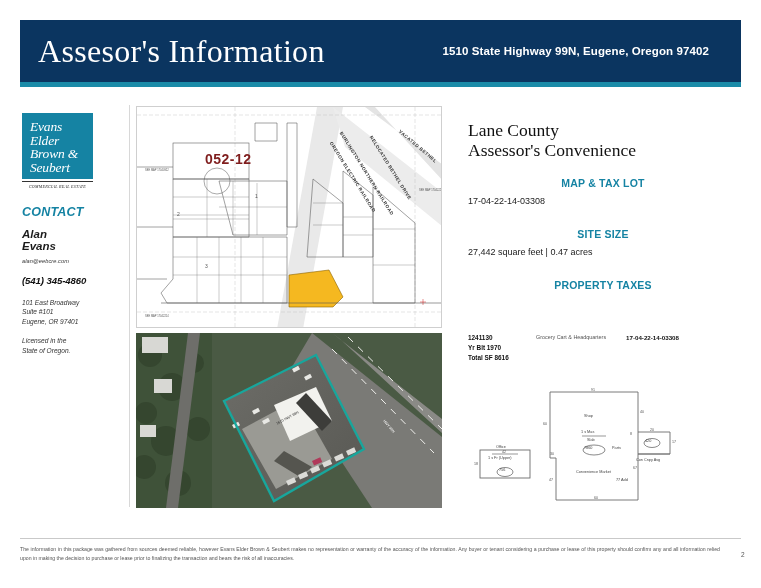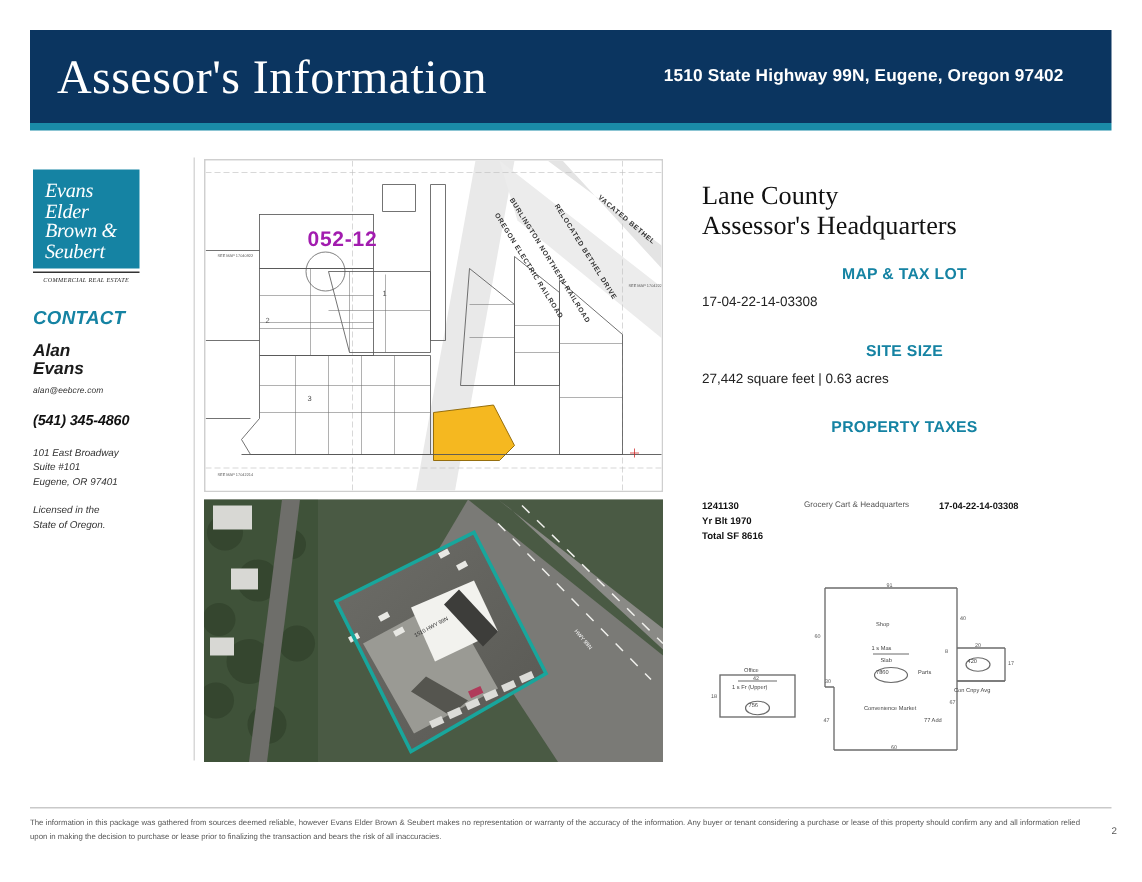--- a/index.html
+++ b/index.html
@@ -132,21 +132,21 @@
     position: absolute;
     left: 136px; top: 106px;
     width: 306px; height: 222px;
     background: #fdfdfd;
     border: 0.8px solid #cfcfcf;
     overflow: hidden;
   }
   .parcel-label {
     position: absolute;
     left: 68px; top: 44px;
-    color: #a21caf;
+    color: #7f1d1d;
     font-size: 14px;
     font-weight: bold;
     letter-spacing: 0.5px;
   }
   .rr-label {
     position: absolute;
     font-size: 4.6px;
     font-weight: bold;
     letter-spacing: 0.5px;
     color: #333;
@@ -435,27 +435,27 @@
 
       <polygon points="88,68 180,22 228,116 138,168" fill="none" stroke="#18a69c" stroke-width="2.4"></polygon>
 
       <text x="152" y="86" font-family="Liberation Sans, sans-serif" font-size="3.6" fill="#2a2a2a" text-anchor="middle" transform="rotate(-28 152 86)">1510 HWY 99N</text>
       <text x="252" y="94" font-family="Liberation Sans, sans-serif" font-size="3.6" fill="#ffffff" text-anchor="middle" transform="rotate(50 252 94)">HWY 99N</text>
     </svg>
   </div>
 
   <div class="right-col">
     <div class="rc-title">Lane County</div>
-    <div class="rc-title">Assessor's Headquarters</div>
+    <div class="rc-title">Assessor's Convenience</div>
 
     <div class="rc-head">MAP &amp; TAX LOT</div>
     <div class="rc-val">17-04-22-14-03308</div>
 
     <div class="rc-head gap">SITE SIZE</div>
-    <div class="rc-val">27,442 square feet | 0.63 acres</div>
+    <div class="rc-val">27,442 square feet | 0.47 acres</div>
 
     <div class="rc-head gap">PROPERTY TAXES</div>
   </div>
 
   <div class="prop-card">
     <div class="pc-row">
       <span class="pc-left">1241130</span>
       <span class="pc-mid">Grocery Cart &amp; Headquarters</span>
       <span class="pc-right">17-04-22-14-03308</span>
     </div>

